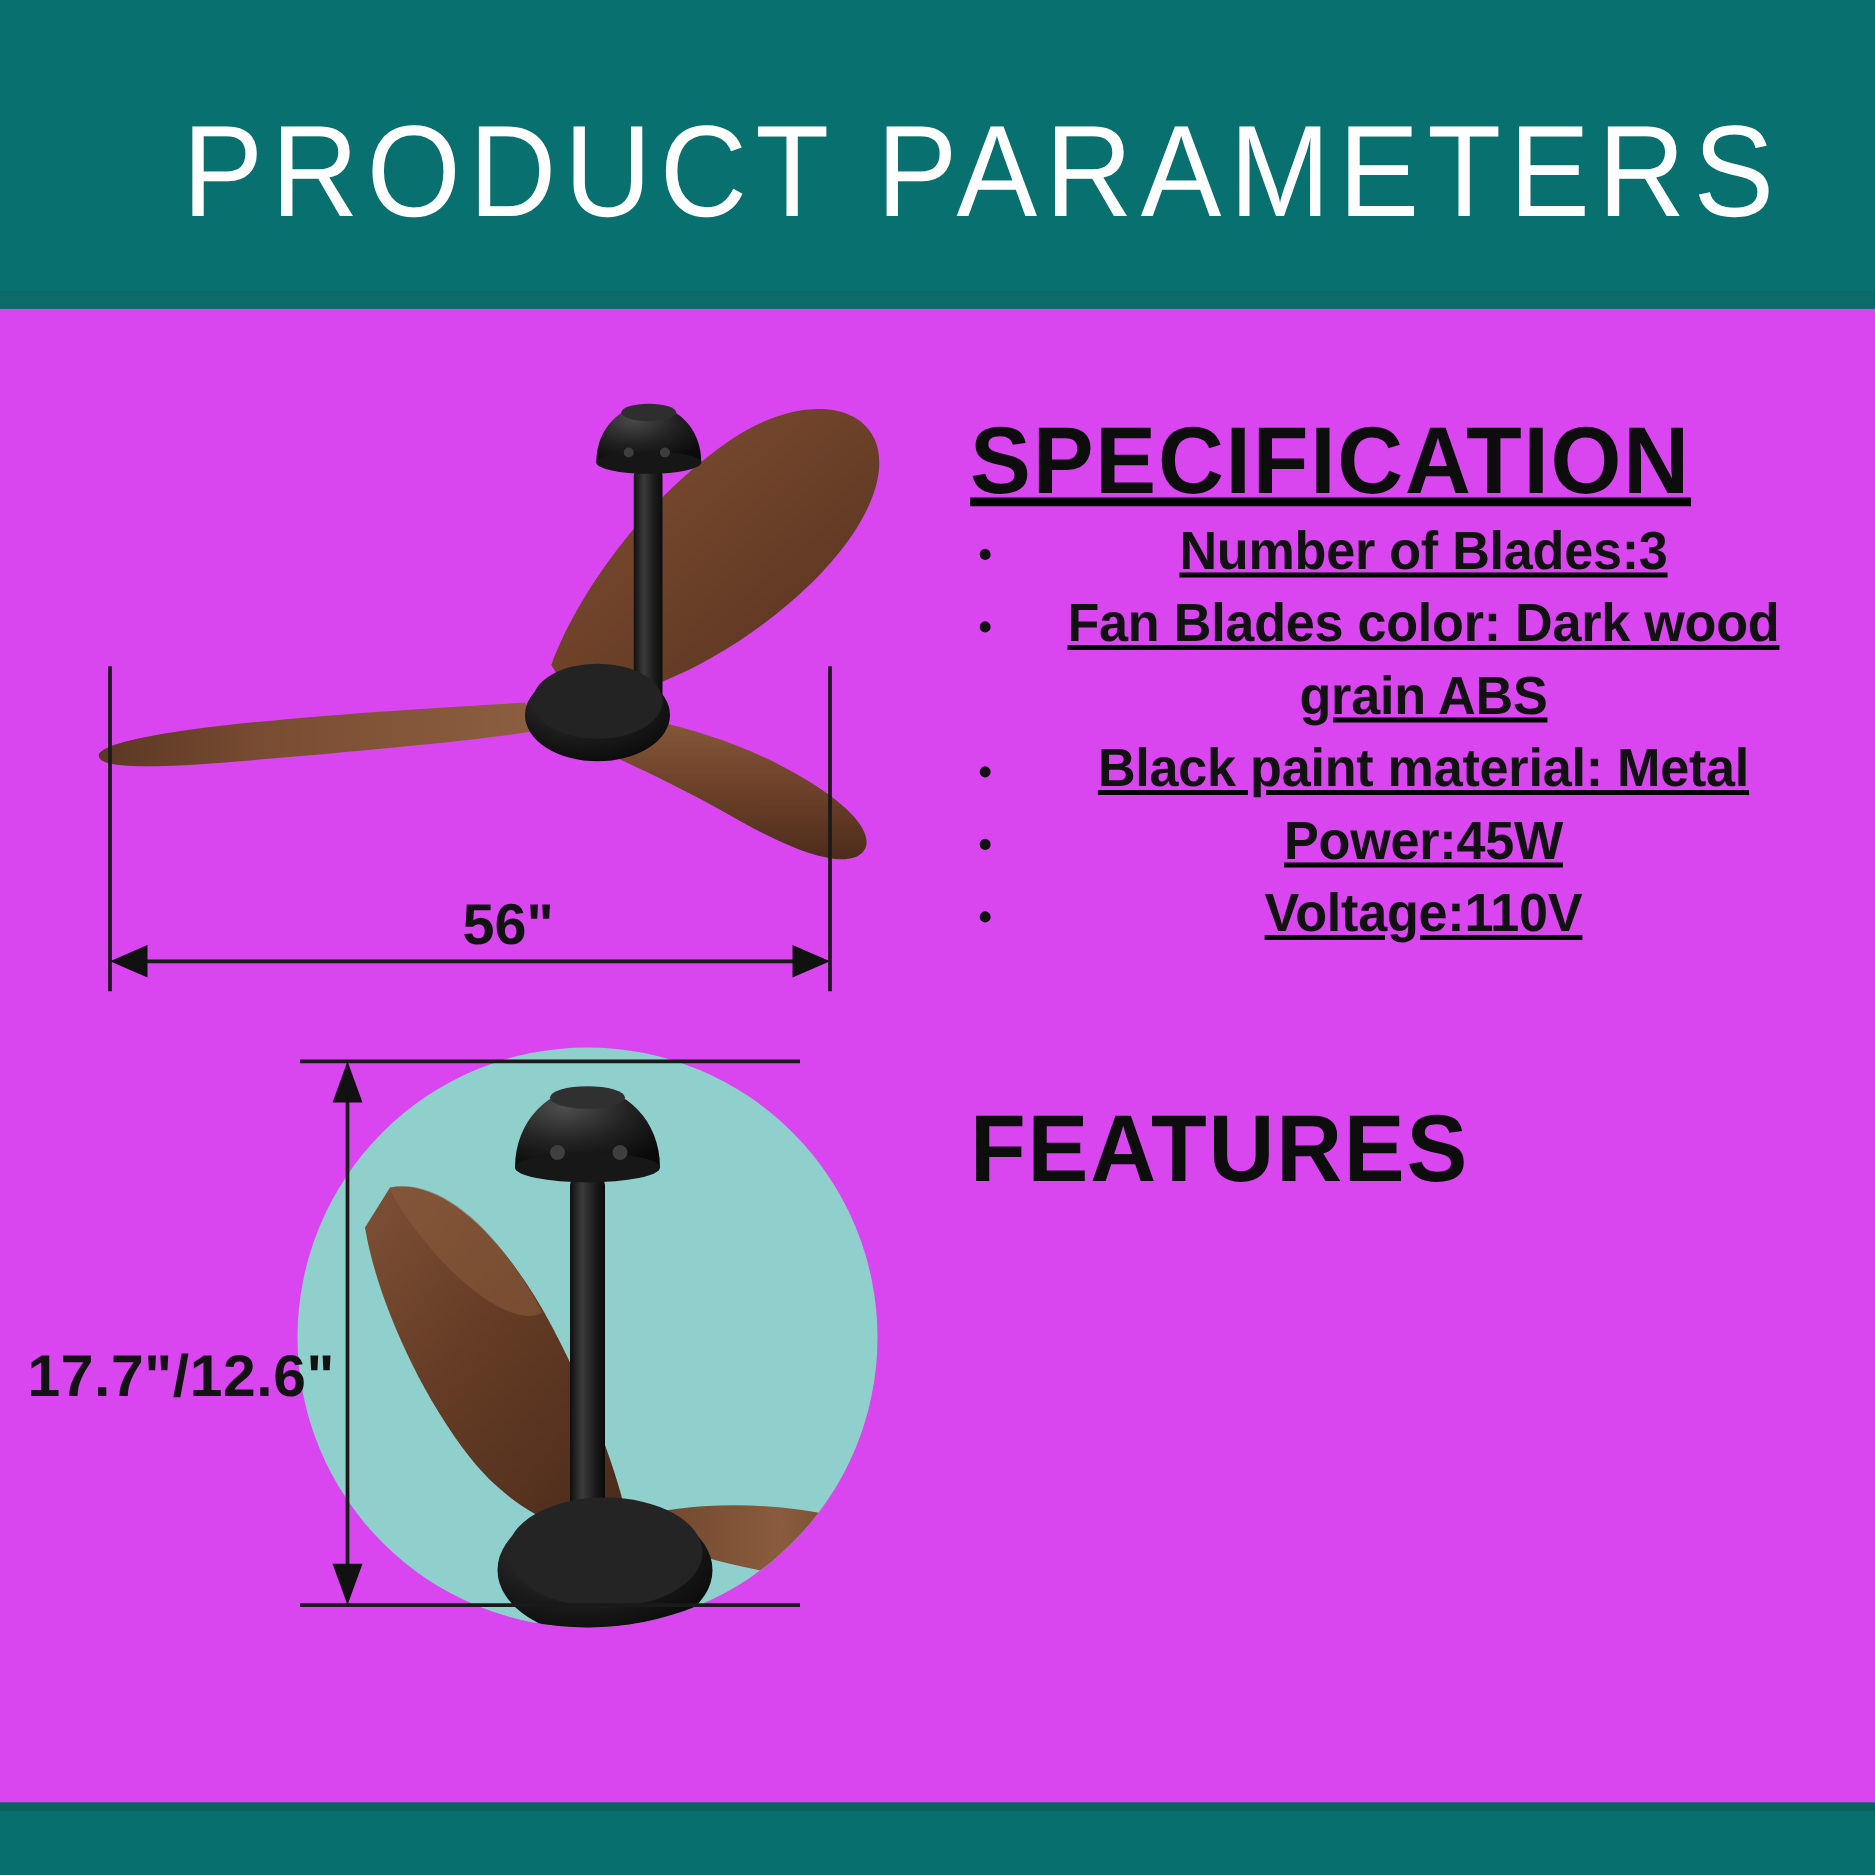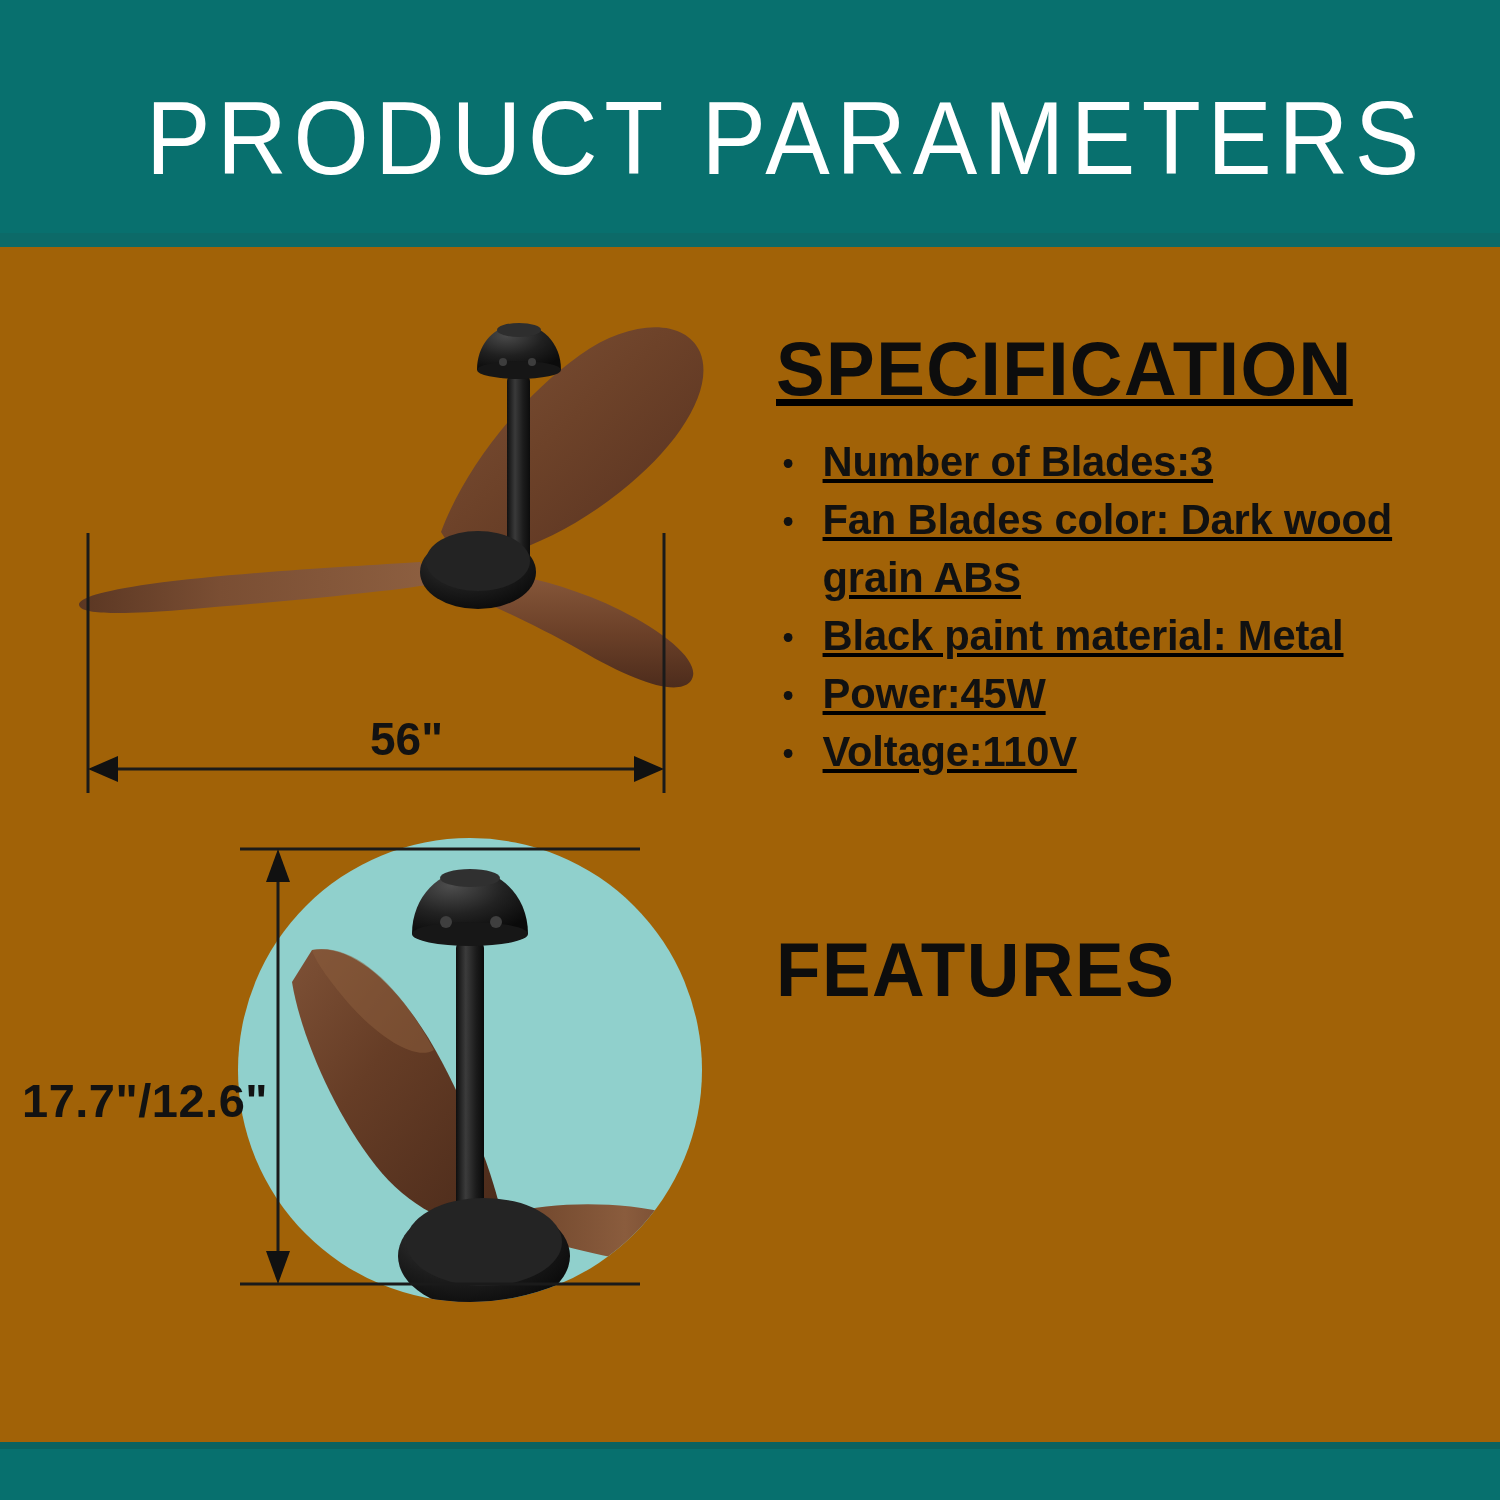--- a/index.html
+++ b/index.html
@@ -11,21 +11,21 @@
     height: 1500px;
     background: #d2d2d2;
     font-family: "Liberation Sans", sans-serif;
     overflow: hidden;
     position: relative;
   }
 
   .page {
     position: absolute;
     inset: 0;
-    background: #a16207;
+    background: #d946ef;
   }
 
   
   .band-top {
     position: absolute;
     left: 0; top: 0;
     width: 1500px;
     height: 247px;
     background: #08706e;
   }
@@ -80,22 +80,23 @@
     line-height: 78px;
     font-weight: 700;
     color: #0d0d0d;
     letter-spacing: 1.5px;
     transform: scaleX(0.96);
     transform-origin: left top;
     white-space: nowrap;
   }
   .bullet-list {
     list-style: none;
-    margin: 24px 0 0 0;
+    margin: 4px 0 0 0;
     padding: 0;
+    text-align: center;
   }
   .bullet-list li {
     position: relative;
     padding-left: 48px;
     font-family: "Liberation Sans Narrow", "Liberation Sans", sans-serif;
     font-size: 43px;
     line-height: 58px;
     font-weight: 700;
     color: #111111;
     letter-spacing: -0.2px;
@@ -108,21 +109,21 @@
     left: 8px;
     top: 27px;
     width: 9px;
     height: 9px;
     border-radius: 50%;
     background: #111111;
   }
   .features-block {
     position: absolute;
     left: 776px;
-    top: 931px;
+    top: 881px;
     width: 700px;
   }
 
   
   .fan-svg { display: block; }
 
   
   .fan-top-wrap {
     position: absolute;
     left: 60px;

